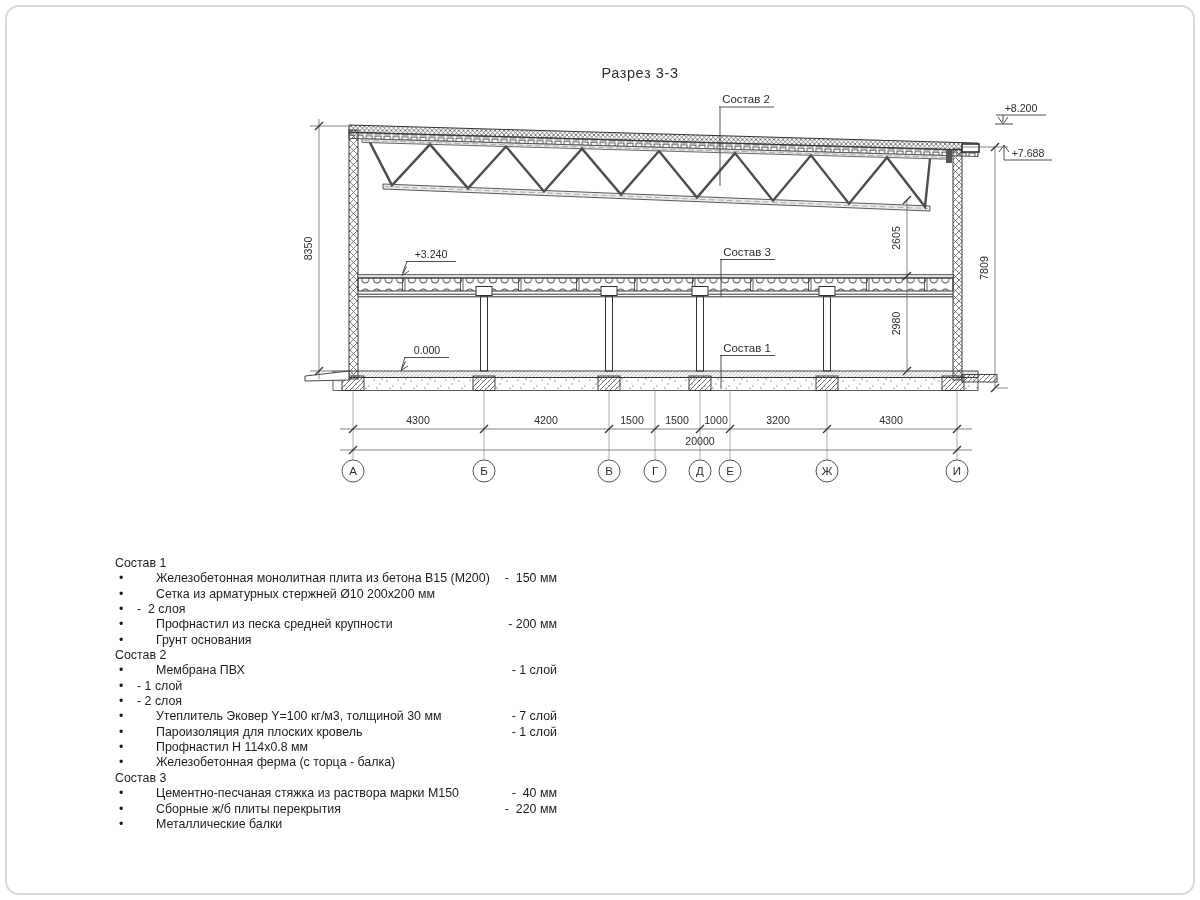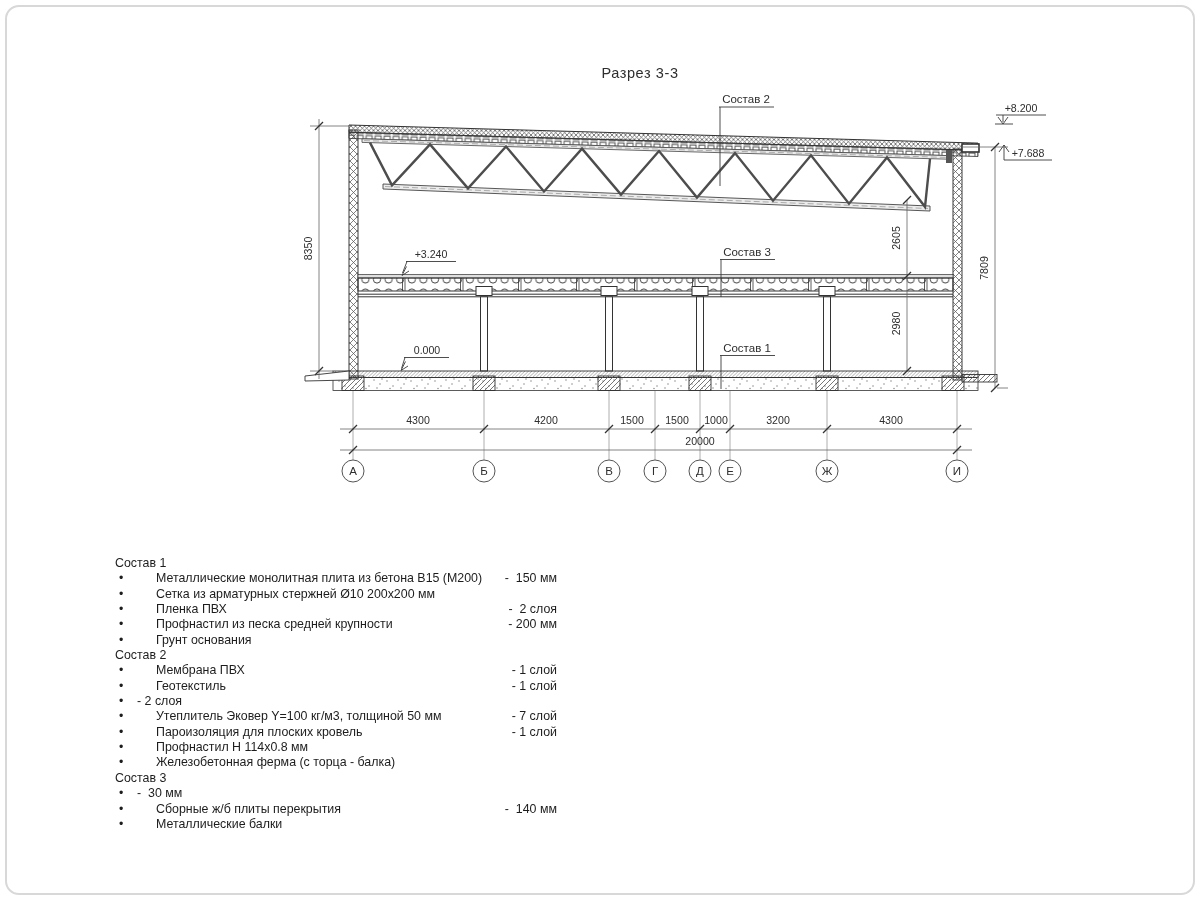--- a/index.html
+++ b/index.html
@@ -253,87 +253,86 @@
         </g>
     </g>
 
     <text class="titletxt" x="640" y="78" text-anchor="middle">Разрез 3-3</text>
   </svg>
 
   <div class="lists" id="comp-lists">
       <div class="comp-heading">Состав 1</div>
       <div class="comp-item">
         <span class="bullet">•</span>
-        <span class="itext">Металлические монолитная плита из бетона В15 (М200)</span>
+        <span class="itext">Железобетонная монолитная плита из бетона В15 (М200)</span>
         <span class="qty">-  150 мм</span>
       </div>
       <div class="comp-item">
         <span class="bullet">•</span>
         <span class="itext">Сетка из арматурных стержней Ø10 200х200 мм</span>
         <span class="qty"></span>
       </div>
       <div class="comp-item">
         <span class="bullet">•</span>
-        <span class="itext">Пленка ПВХ</span>
         <span class="qty">-  2 слоя</span>
       </div>
       <div class="comp-item">
         <span class="bullet">•</span>
         <span class="itext">Профнастил из песка средней крупности</span>
         <span class="qty">- 200 мм</span>
       </div>
       <div class="comp-item">
         <span class="bullet">•</span>
         <span class="itext">Грунт основания</span>
         <span class="qty"></span>
       </div>
       <div class="comp-heading">Состав 2</div>
       <div class="comp-item">
         <span class="bullet">•</span>
         <span class="itext">Мембрана ПВХ</span>
         <span class="qty">- 1 слой</span>
       </div>
       <div class="comp-item">
         <span class="bullet">•</span>
-        <span class="itext">Геотекстиль</span>
         <span class="qty">- 1 слой</span>
       </div>
       <div class="comp-item">
         <span class="bullet">•</span>
         <span class="qty">- 2 слоя</span>
       </div>
       <div class="comp-item">
         <span class="bullet">•</span>
-        <span class="itext">Утеплитель Эковер Y=100 кг/м3, толщиной 50 мм</span>
+        <span class="itext">Утеплитель Эковер Y=100 кг/м3, толщиной 30 мм</span>
         <span class="qty">- 7 слой</span>
       </div>
       <div class="comp-item">
         <span class="bullet">•</span>
         <span class="itext">Пароизоляция для плоских кровель</span>
         <span class="qty">- 1 слой</span>
       </div>
       <div class="comp-item">
         <span class="bullet">•</span>
         <span class="itext">Профнастил Н 114х0.8 мм</span>
         <span class="qty"></span>
       </div>
       <div class="comp-item">
         <span class="bullet">•</span>
         <span class="itext">Железобетонная ферма (с торца - балка)</span>
         <span class="qty"></span>
       </div>
       <div class="comp-heading">Состав 3</div>
       <div class="comp-item">
         <span class="bullet">•</span>
-        <span class="qty">-  30 мм</span>
+        <span class="itext">Цементно-песчаная стяжка из раствора марки М150</span>
+        <span class="qty">-  40 мм</span>
       </div>
       <div class="comp-item">
         <span class="bullet">•</span>
         <span class="itext">Сборные ж/б плиты перекрытия</span>
-        <span class="qty">-  140 мм</span>
+        <span class="qty">-  220 мм</span>
       </div>
       <div class="comp-item">
         <span class="bullet">•</span>
         <span class="itext">Металлические балки</span>
         <span class="qty"></span>
       </div>
     </div>
 </div>
 
 </body></html>

